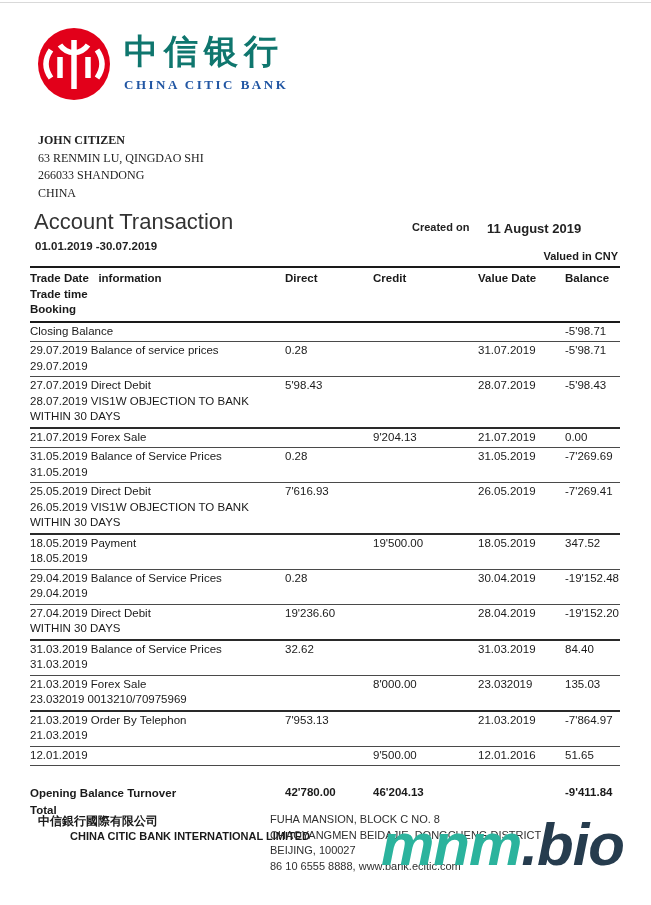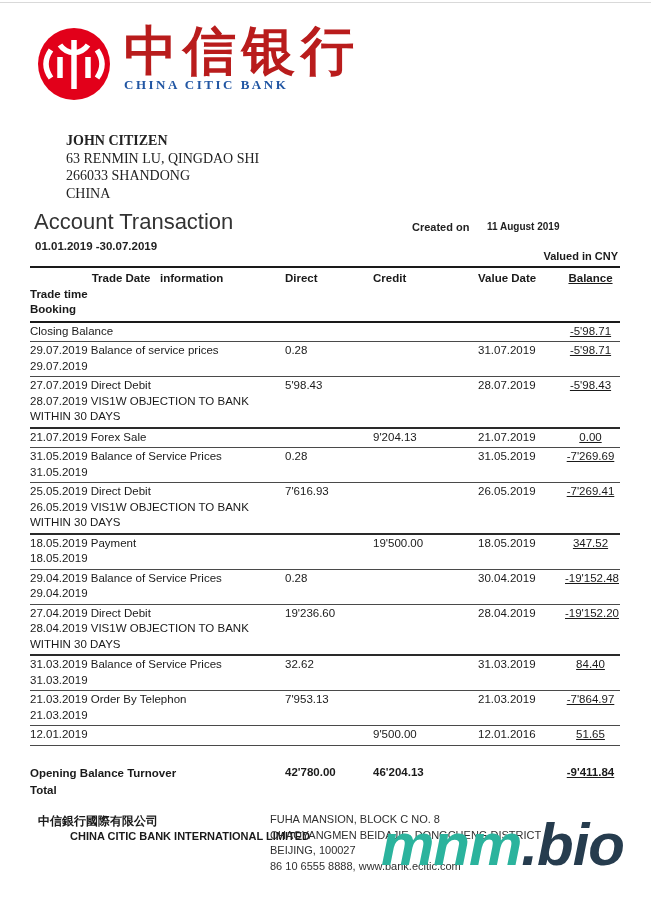--- a/index.html
+++ b/index.html
@@ -7,43 +7,43 @@
   body {
     width:651px; height:905px; position:relative; overflow:hidden;
     font-family:"Liberation Sans", sans-serif; color:#1c1c1c;
   }
   .topline { position:absolute; top:2px; left:0; right:0; height:1px; background:#d9d9d9; }
 
   
   .logo { position:absolute; left:36px; top:26px; display:flex; align-items:flex-start; gap:12px; }
   .logo-mark { width:76px; height:76px; }
   .logo-txt { display:flex; flex-direction:column; }
-  .logo-cn { font-family:"DejaVu Sans", sans-serif; font-weight:bold; font-size:53px; line-height:50px; color:#b91c1c; letter-spacing:6px; }
+  .logo-cn { font-family:"DejaVu Sans", sans-serif; font-weight:bold; font-size:34px; line-height:50px; color:#0f766e; letter-spacing:6px; }
   .logo-en { font-family:"Liberation Serif", serif; font-weight:600; font-size:13px; letter-spacing:2.5px; color:#2156a3; margin-top:1px; }
 
   
-  .addr { position:absolute; left:38px; top:132px; font-family:"Liberation Serif", serif; font-size:14px; line-height:17.5px; color:#222;margin-left:28px; }
+  .addr { position:absolute; left:38px; top:132px; font-family:"Liberation Serif", serif; font-size:12px; line-height:17.5px; color:#222; }
   .addr .name { font-weight:bold; }
 
   
   .title { position:absolute; left:34px; top:209px; font-size:22px; font-weight:400; color:#333; }
   .created-label { position:absolute; left:412px; top:221px; font-size:11px; font-weight:bold; color:#222; }
-  .created-value { position:absolute; left:487px; top:221px; font-size:10px; font-weight:600; color:#222; }
+  .created-value { position:absolute; left:487px; top:221px; font-size:13px; font-weight:600; color:#222; }
   .period { position:absolute; left:35px; top:240px; font-size:11.5px; font-weight:600; color:#222; }
   .valued { position:absolute; right:33px; top:250px; font-size:11px; font-weight:bold; color:#1a1a1a; }
 
   
   .table { position:absolute; left:30px; top:266px; width:590px; font-size:11.5px; color:#1a1a1a; }
   .trow { display:grid; grid-template-columns:255px 88px 105px 87px 55px; align-items:start; }
   .cell { line-height:15px; }
-  .cell.bal { text-align:center; padding-right:4px;text-decoration:underline; }
+  .cell.bal { text-align:left; padding-right:4px; }
   .block { border-bottom:1px solid #4a4a4a; padding:1px 0 2px; }
   .block.thick { border-bottom-width:2px; border-bottom-color:#2a2a2a; }
   .thead { border-top:2px solid #1a1a1a; border-bottom:2px solid #1a1a1a; font-weight:bold; padding:3px 0; }
-  .thead .pre { white-space:pre;text-align:center; }
+  .thead .pre { white-space:pre; }
   .info div { line-height:15.5px; }
   .summary { padding-top:19px; font-weight:bold; }
   .summary .info div { line-height:17px; }
 
   
   .f-cn { position:absolute; left:38px; top:813px; font-family:"DejaVu Sans", sans-serif; font-weight:bold; font-size:12px; color:#1a1a1a; }
   .f-en { position:absolute; left:38px; top:830px; font-weight:bold; font-size:11px; color:#1a1a1a;padding-left:32px; }
   .f-right { position:absolute; left:270px; top:812px; font-size:11px; line-height:15.5px; color:#2f2f2f; }
 
   .watermark { position:absolute; left:381px; top:814px; font-size:60px; line-height:62px; font-weight:bold; font-style:italic; letter-spacing:-1px; z-index:5; white-space:nowrap; background:transparent; }
@@ -185,40 +185,49 @@
         </div>
     <div class="cell">0.28</div>
     <div class="cell"></div>
     <div class="cell">30.04.2019</div>
     <div class="cell bal">-19'152.48</div>
   </div>
 
   <div class="block trow thick">
     <div class="cell info">
           <div>27.04.2019 Direct Debit</div>
-          <div>28.04.2019 VIS1W OBJECTION TO BANK</div>
           <div>WITHIN 30 DAYS</div>
         </div>
     <div class="cell">19'236.60</div>
     <div class="cell"></div>
     <div class="cell">28.04.2019</div>
     <div class="cell bal">-19'152.20</div>
   </div>
 
   <div class="block trow">
     <div class="cell info">
           <div>31.03.2019 Balance of Service Prices</div>
           <div>31.03.2019</div>
         </div>
     <div class="cell">32.62</div>
     <div class="cell"></div>
     <div class="cell">31.03.2019</div>
     <div class="cell bal">84.40</div>
   </div>
 
+  <div class="block trow thick">
+    <div class="cell info">
+          <div>21.03.2019  Forex Sale</div>
+          <div>23.032019 0013210/70975969</div>
+        </div>
+    <div class="cell"></div>
+    <div class="cell">8'000.00</div>
+    <div class="cell">23.032019</div>
+    <div class="cell bal">135.03</div>
+  </div>
 
   <div class="block trow">
     <div class="cell info">
           <div>21.03.2019 Order By Telephon</div>
           <div>21.03.2019</div>
         </div>
     <div class="cell">7'953.13</div>
     <div class="cell"></div>
     <div class="cell">21.03.2019</div>
     <div class="cell bal">-7'864.97</div>

